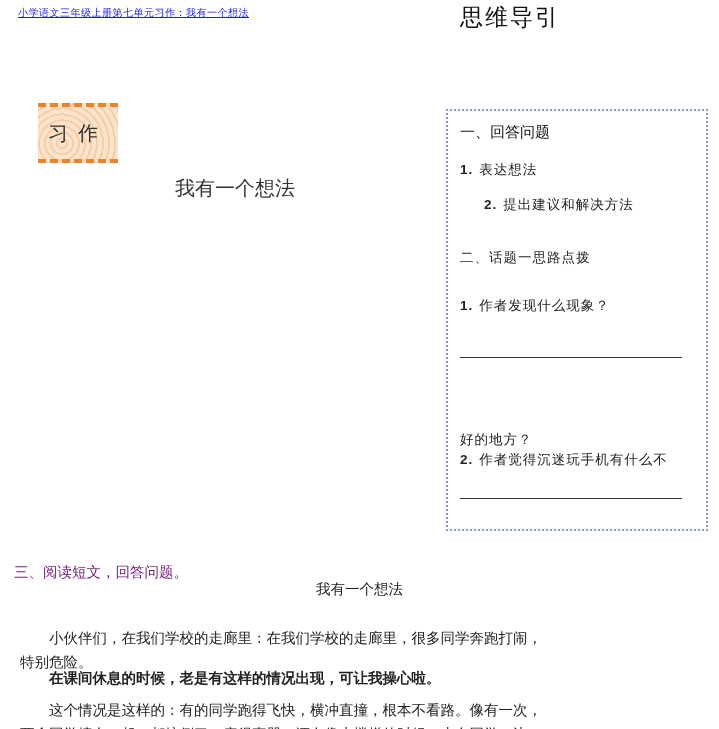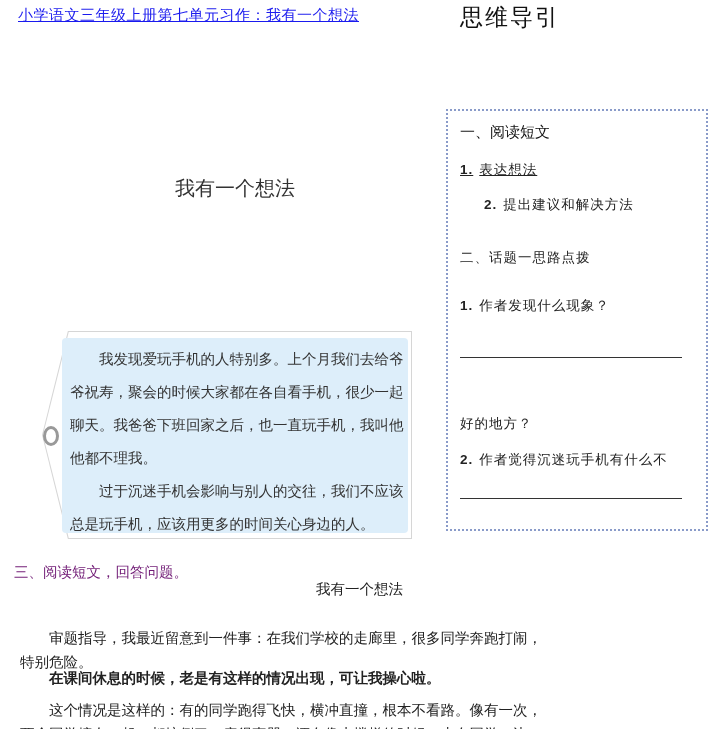--- a/index.html
+++ b/index.html
@@ -1,18 +1,18 @@
 <!DOCTYPE html>
 <html><head>
 <meta charset="utf-8">
 <style>
   html, body { margin:0; padding:0; background:#ffffff; }
   body { width:719px; height:729px; overflow:hidden; position:relative;
          font-family:"DejaVu Serif","Liberation Serif",serif; color:#222; }
-  .header-link { position:absolute; left:18px; top:6px; font-size:15px; color:#1a1aee;
+  .header-link { position:absolute; left:18px; top:6px; font-size:10px; color:#1a1aee;
                  text-decoration:underline; letter-spacing:0.5px; white-space:nowrap; }
   .header-title { position:absolute; left:460px; top:2px; font-size:23px; font-weight:normal;
                   color:#111; letter-spacing:2px; font-family:"DejaVu Sans","Liberation Sans",sans-serif; }
 
   
   .book { position:absolute; left:30px; top:95px; width:410px; height:450px; }
   .badge { position:absolute; left:8px; top:8px; width:80px; height:60px;
            background:repeating-radial-gradient(circle at 30% 70%, #fbe3cc 0 4px, #f6cfa9 4px 6px);
            border-top:4px dashed #e8842b; border-bottom:4px dashed #e8842b;
            box-sizing:border-box; display:flex; align-items:center; justify-content:center;
@@ -50,58 +50,49 @@
   .para { position:absolute; left:20px; width:660px; font-size:14.5px; line-height:24px; color:#222; }
   .para .ind { padding-left:2em; }
 </style>
 </head>
 <body>
 
 <a class="header-link">小学语文三年级上册第七单元习作：我有一个想法</a>
 <div class="header-title">思维导引</div>
 
 <div class="book">
+  <div class="badge">习作</div>
   <div class="book-title">我有一个想法</div>
-  <div class="example-wrap">
-    <div class="example-outer"></div>
-    <div class="example-inner"></div>
-    <div class="example-blue"></div>
-    <div class="ring"></div>
-    <div class="example-text">
-      <p>我发现爱玩手机的人特别多。上个月我们去给爷爷祝寿，聚会的时候大家都在各自看手机，很少一起聊天。我爸爸下班回家之后，也一直玩手机，我叫他他都不理我。</p>
-      <p>过于沉迷手机会影响与别人的交往，我们不应该总是玩手机，应该用更多的时间关心身边的人。</p>
-    </div>
-  </div>
 </div>
 
 <div class="guide">
-  <div class="h" style="top:12px;">一、阅读短文</div>
-  <div class="item" style="top:50px;text-decoration:underline;">
+  <div class="h" style="top:12px;">一、回答问题</div>
+  <div class="item" style="top:50px;">
     <span class="num">1.</span><span>表达想法</span>
   </div>
   <div class="item" style="top:85px;margin-left:24px;">
     <span class="num">2.</span><span>提出建议和解决方法</span>
   </div>
   <div class="item" style="top:138px;">二、话题一思路点拨</div>
   <div class="item" style="top:186px;">
     <span class="num">1.</span><span>作者发现什么现象？</span>
   </div>
   <div class="line" style="top:246px;"></div>
   <div class="item" style="top:296px;margin-top:44px;">
     <span class="num">2.</span><span>作者觉得沉迷玩手机有什么不</span>
   </div>
-  <div class="item" style="top:304px;">好的地方？</div>
+  <div class="item" style="top:320px;">好的地方？</div>
   <div class="line" style="top:387px;"></div>
 </div>
 
 <div class="section3">三、阅读短文，回答问题。</div>
 <div class="section3-title">我有一个想法</div>
 
 <div class="para" style="top:626px;">
-  <div class="ind">审题指导，我最近留意到一件事：在我们学校的走廊里，很多同学奔跑打闹，</div>
+  <div class="ind">小伙伴们，在我们学校的走廊里：在我们学校的走廊里，很多同学奔跑打闹，</div>
   <div>特别危险。</div>
 </div>
 <div class="para" style="top:666px;font-weight:bold;">
   <div class="ind">在课间休息的时候，老是有这样的情况出现，可让我操心啦。</div>
 </div>
 <div class="para" style="top:698px;">
   <div class="ind">这个情况是这样的：有的同学跑得飞快，横冲直撞，根本不看路。像有一次，</div>
   <div>两个同学撞在一起，都摔倒了，疼得直哭。还有像上楼梯的时候，也有同学一边</div>
 </div>
 

